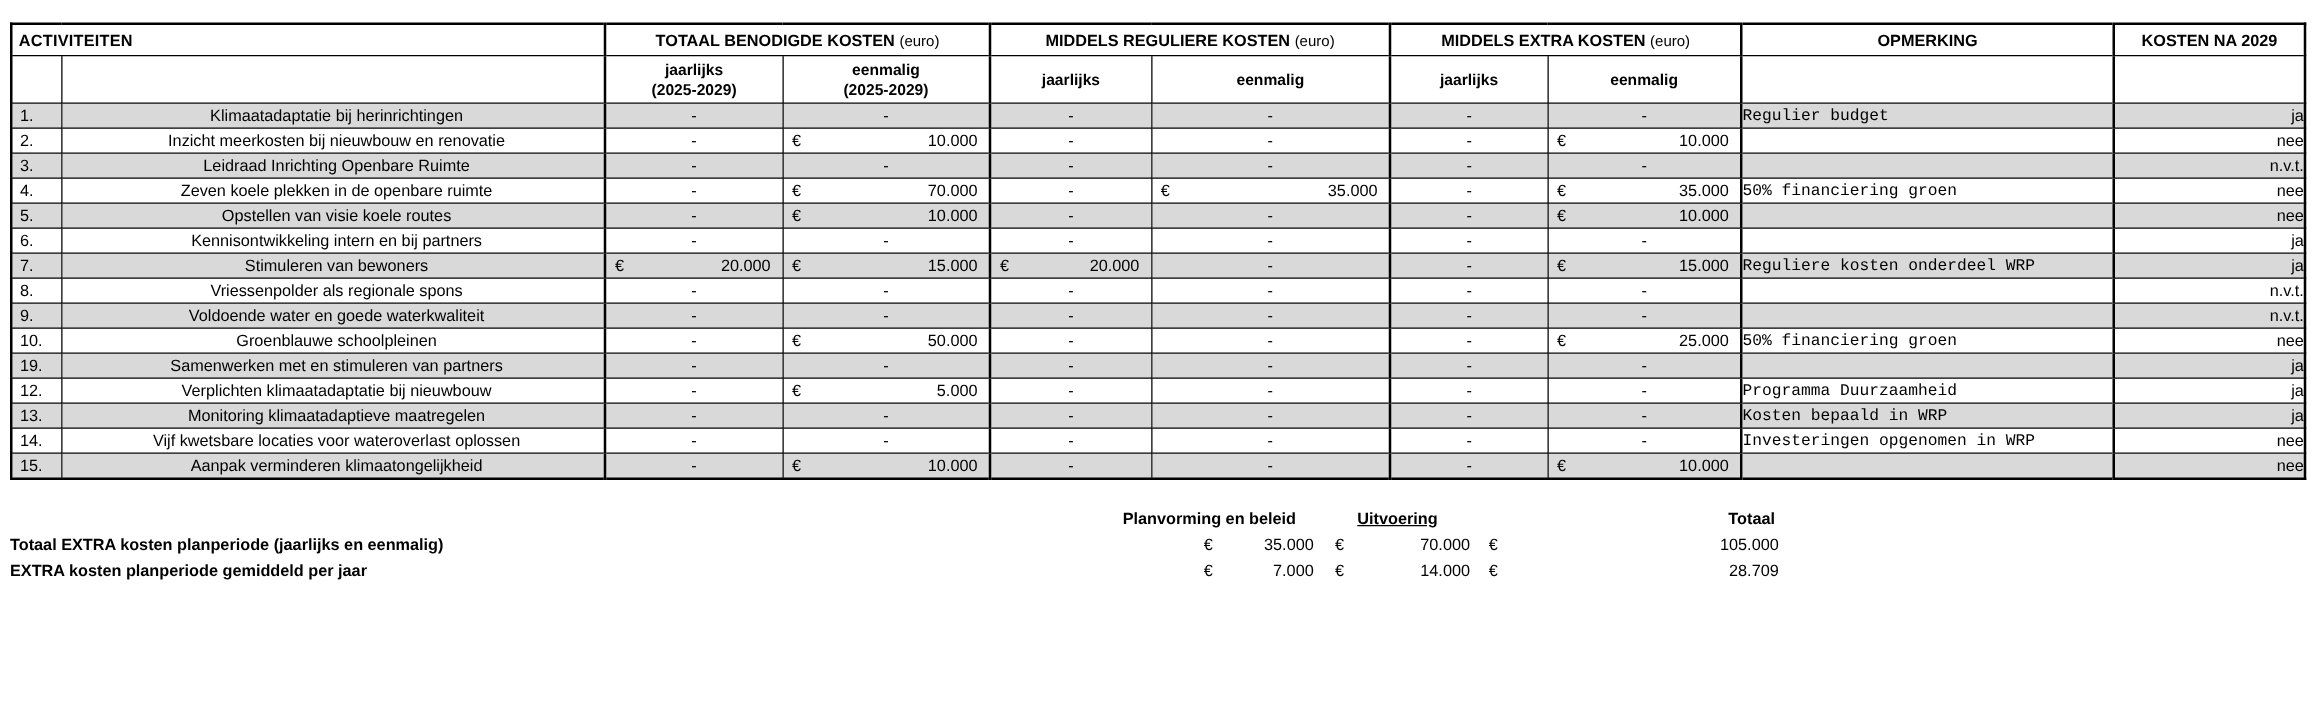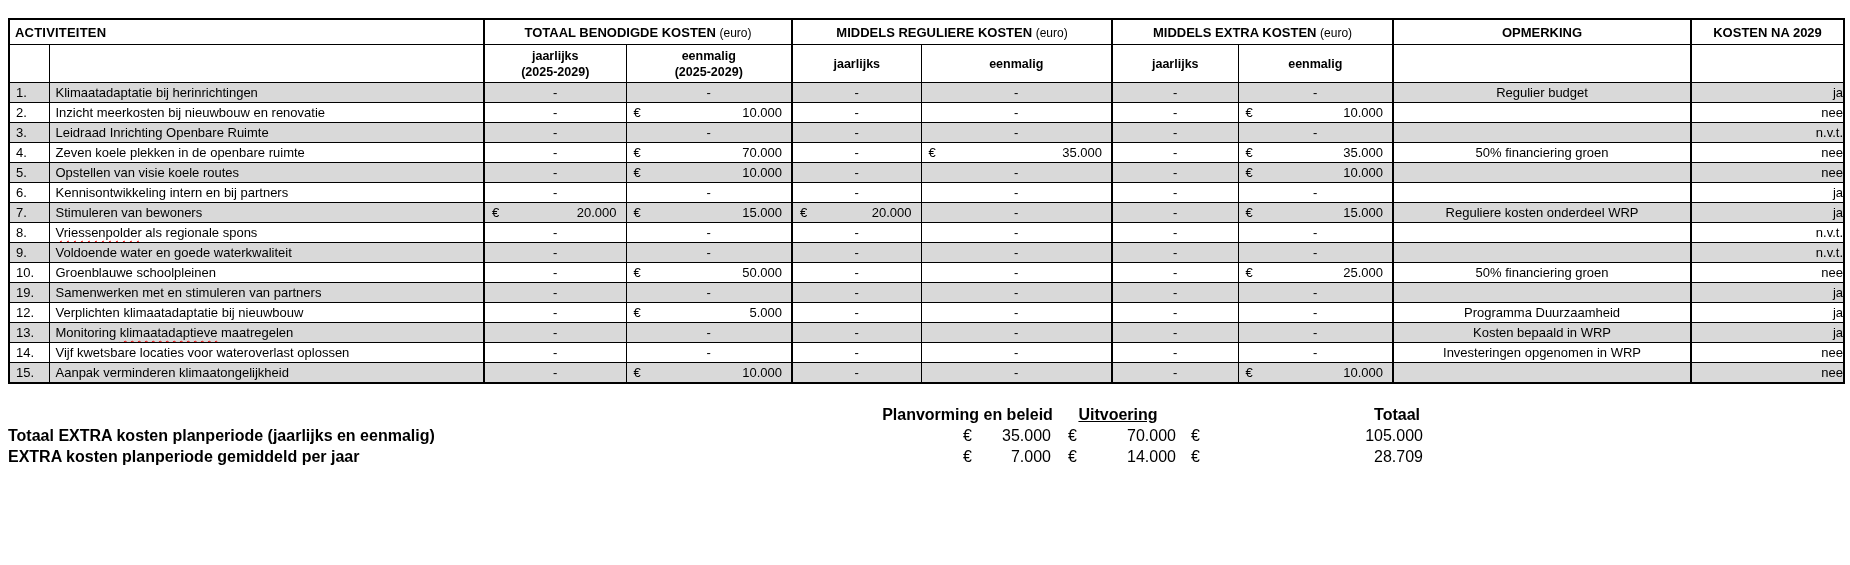--- a/index.html
+++ b/index.html
@@ -12,28 +12,28 @@
 
   thead th{vertical-align:middle;}
   .group-row th{height:24px;font-size:13px;font-weight:bold;text-align:center;}
   .group-row .act-head{text-align:left;padding-left:5px;letter-spacing:.2px;}
   .unit{font-weight:normal;font-size:12px;}
   .sub-row th{height:37px;font-size:12.5px;font-weight:bold;text-align:center;line-height:16px;}
 
   tbody td{height:19px;font-size:13px;vertical-align:middle;}
   tbody tr:nth-child(odd){background:#d9d9d9;}
   .col-num{padding-left:6px;text-align:left;}
-  .col-act{padding-left:6px;text-align:left;}
+  .col-act{padding-left:6px;text-align:center;}
   td.money.dash{text-align:center;}
   td.money .wrap{display:flex;justify-content:space-between;align-items:center;padding:0 9px 0 7px;}
-  .opm{text-align:center;}
+  .opm{font-family:Liberation Mono, monospace;}
   .na{text-align:right;}
-  .squiggle{text-decoration:underline;text-decoration-style:wavy;text-decoration-color:#e00;text-decoration-thickness:1px;text-underline-offset:3px;}
-
-  .summary{margin-top:23px;font-size:16px;}
+  .squiggle{text-decoration-style:wavy;text-decoration-color:#e00;text-decoration-thickness:1px;text-underline-offset:3px;}
+
+  .summary{margin-top:23px;font-size:13px;}
   .sum-row{display:flex;align-items:center;height:21px;}
   .sum-head{height:15px;margin-bottom:3px;font-weight:bold;}
   .hsp{width:872px;}
   .sh1{width:175px;text-align:center;}
   .sh2{width:110px;text-align:center;margin-left:8px;text-decoration:underline;}
   .sh3{width:232px;margin-left:15px;text-align:right;}
   .sum-label{width:948px;text-align:left;font-weight:bold;}
   .mbox{display:flex;justify-content:space-between;align-items:center;}
   .mc1{width:88px;margin-left:7px;}
   .mc2{width:108px;margin-left:17px;}

